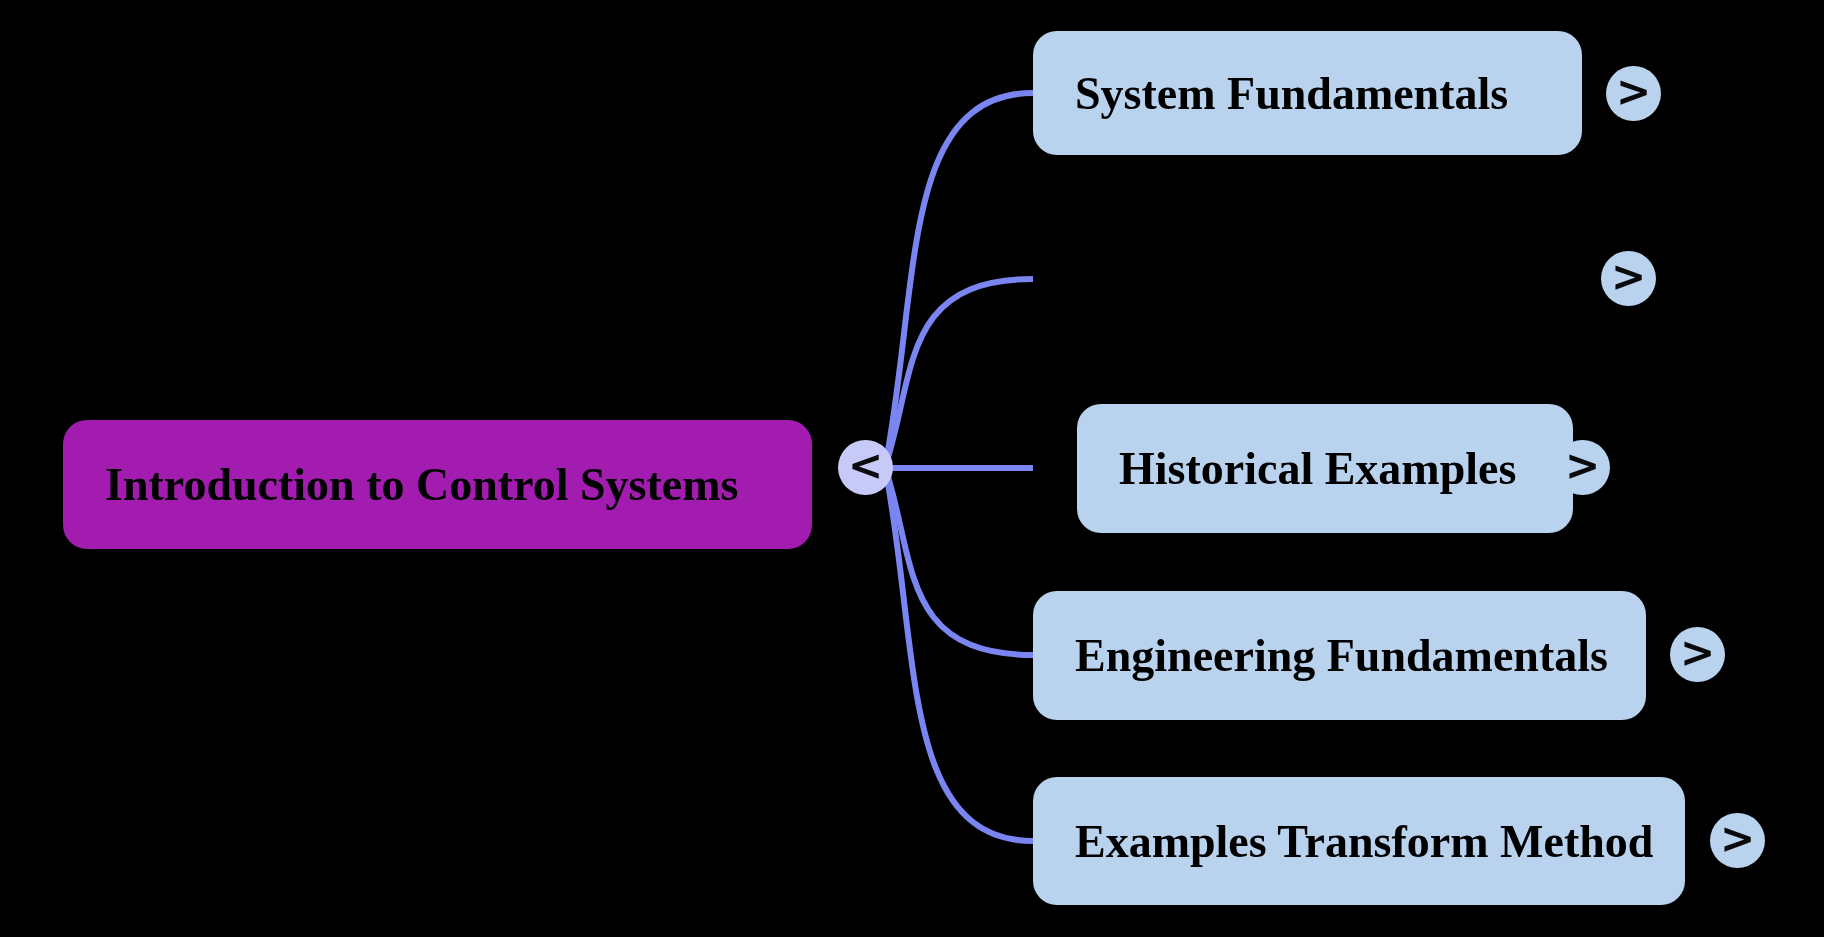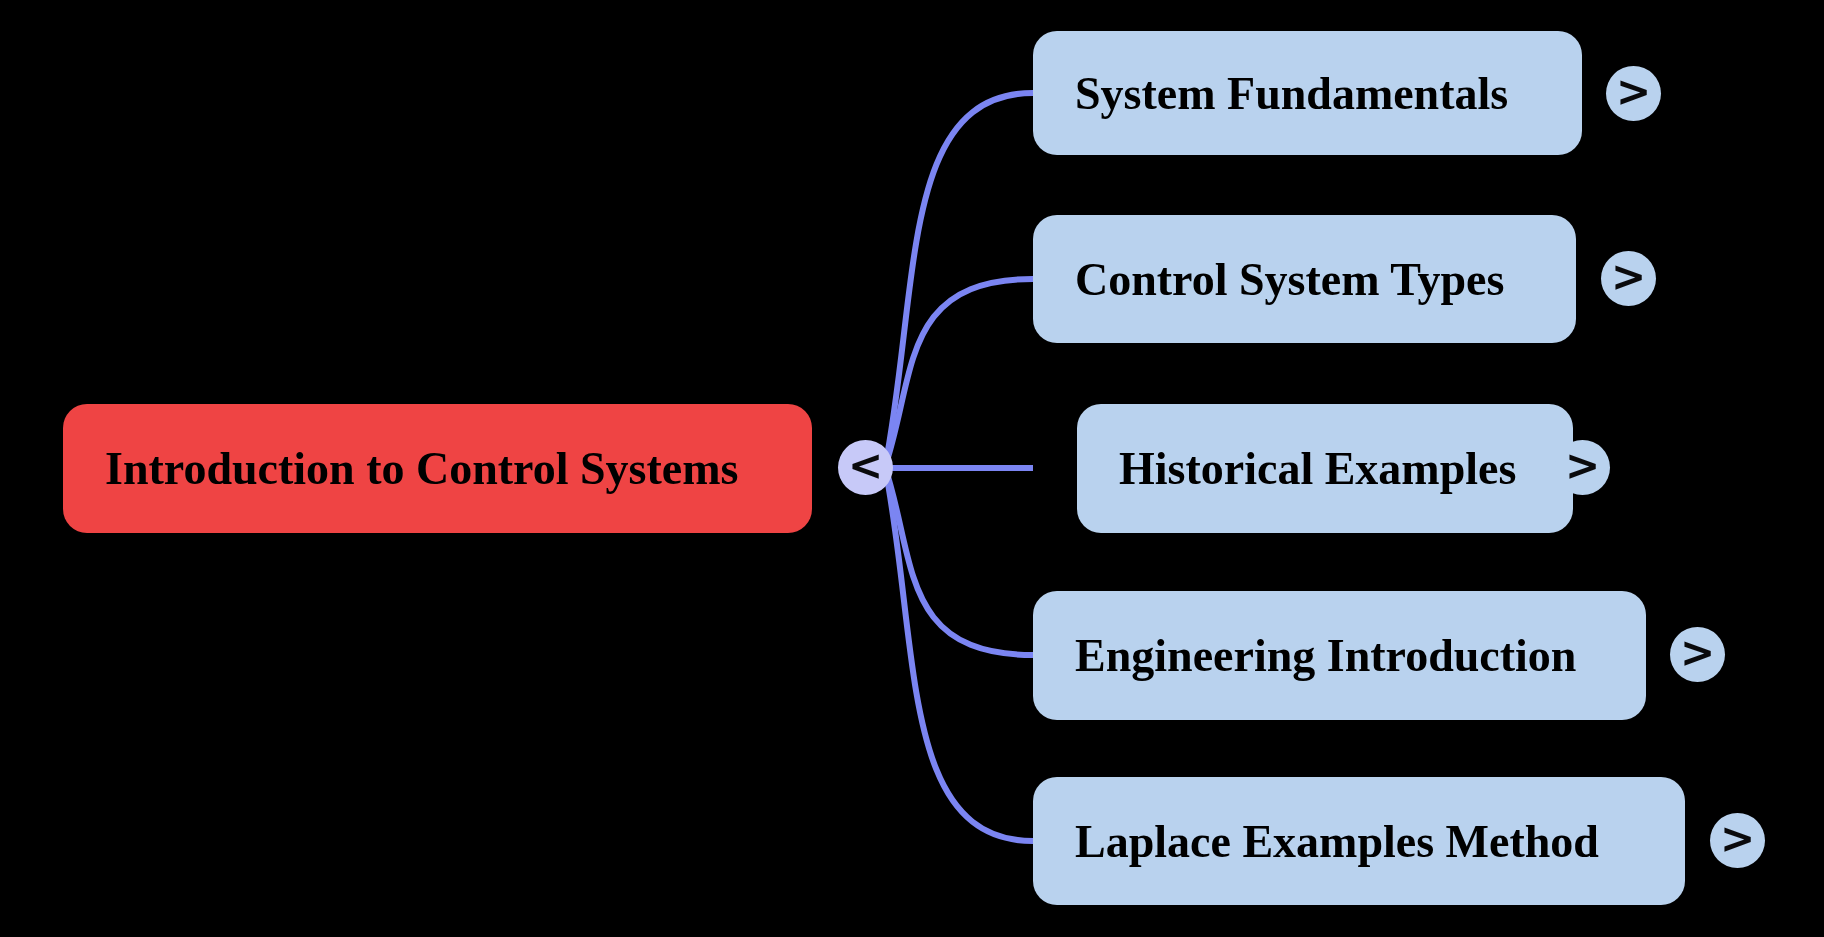--- a/index.html
+++ b/index.html
@@ -34,21 +34,22 @@
     cursor: default;
   }
   .node-label {
     font-size: 46px;
     color: #000000;
     white-space: nowrap;
     letter-spacing: 0px;
     font-weight: bold;
   }
   .root-node {
-    background: #ef4444;
+    background: #a21caf;
+    margin-top: 16px;
   }
   .child-node {
     background: #b9d2ee;
   }
   .toggle {
     position: absolute;
     z-index: 3;
     width: 55px;
     height: 55px;
     border-radius: 50%;
@@ -106,41 +107,38 @@
     <span class="chevron">&lt;</span>
   </div>
 
   <div id="child-0" class="node child-node">
     <span class="node-label">System Fundamentals</span>
   </div>
   <div id="toggle-0" class="toggle toggle-child">
     <span class="chevron">&gt;</span>
   </div>
 
-  <div id="child-1" class="node child-node">
-    <span class="node-label">Control System Types</span>
-  </div>
   <div id="toggle-1" class="toggle toggle-child">
     <span class="chevron">&gt;</span>
   </div>
 
   <div id="child-2" class="node child-node">
     <span class="node-label">Historical Examples</span>
   </div>
   <div id="toggle-2" class="toggle toggle-child">
     <span class="chevron">&gt;</span>
   </div>
 
   <div id="child-3" class="node child-node">
-    <span class="node-label">Engineering Introduction</span>
+    <span class="node-label">Engineering Fundamentals</span>
   </div>
   <div id="toggle-3" class="toggle toggle-child">
     <span class="chevron">&gt;</span>
   </div>
 
   <div id="child-4" class="node child-node">
-    <span class="node-label">Laplace Examples Method</span>
+    <span class="node-label">Examples Transform Method</span>
   </div>
   <div id="toggle-4" class="toggle toggle-child">
     <span class="chevron">&gt;</span>
   </div>
 
 </div>
 
 </body></html>

